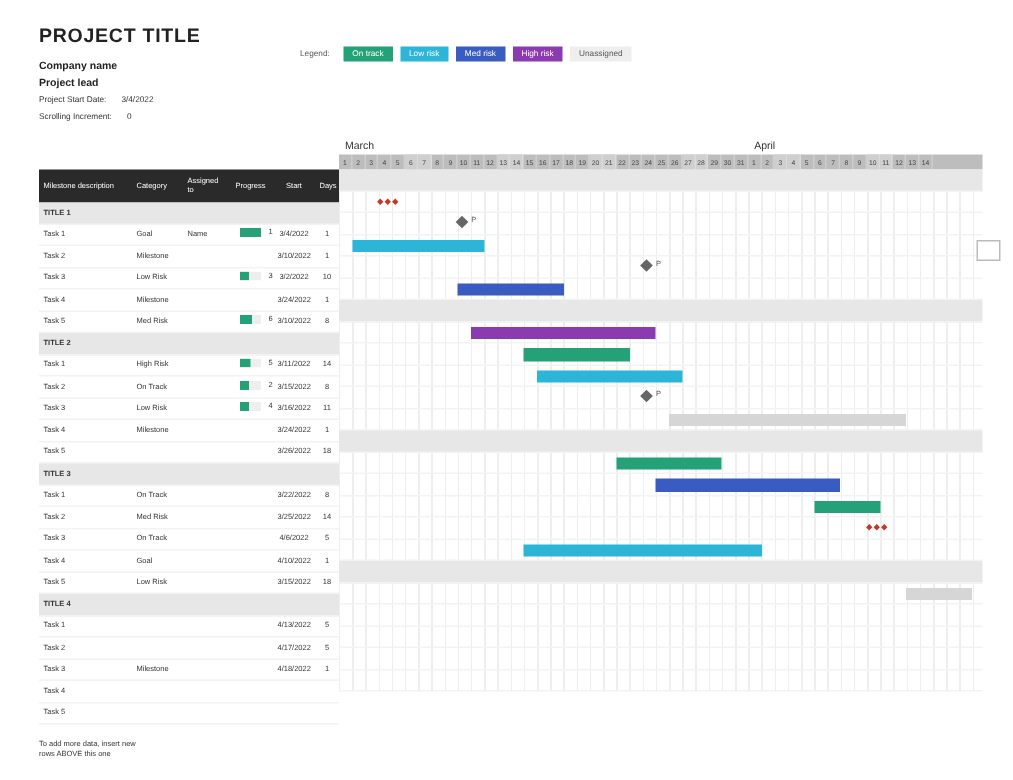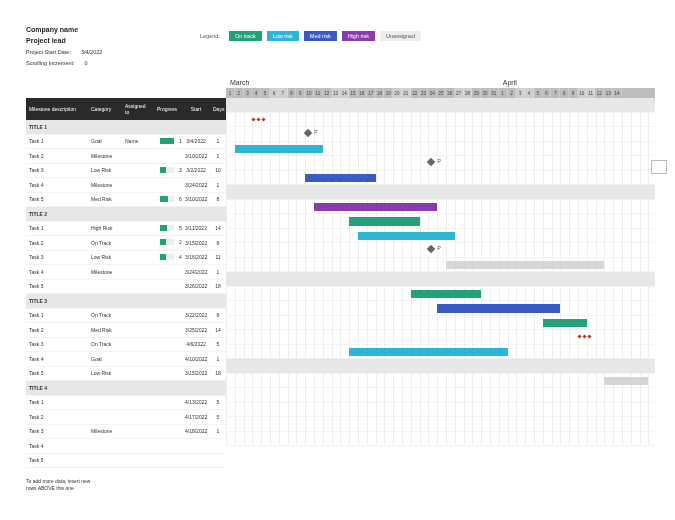--- a/index.html
+++ b/index.html
@@ -85,20 +85,23 @@
     right: 8px; top: 160px;
     width: 16px; height: 14px;
     border: 1px solid #bbb;
     background: #fff;
   }
 </style>
 </head>
 <body>
 
 <div class="page">
+  <div class="title-row">
+    <div class="page-title">PROJECT TITLE</div>
+  </div>
 
   <div class="legend-row">
     <span class="legend-label">Legend:</span>
   <span class="legend-chip" style="background: rgb(36, 161, 119);">On track</span>
       <span class="legend-chip" style="background: rgb(44, 181, 214);">Low risk</span>
       <span class="legend-chip" style="background: rgb(58, 91, 191);">Med risk</span>
       <span class="legend-chip" style="background: rgb(139, 59, 176);">High risk</span>
       <span class="legend-chip unassigned" style="background: rgb(238, 238, 238);">Unassigned</span>
     </div>
 

